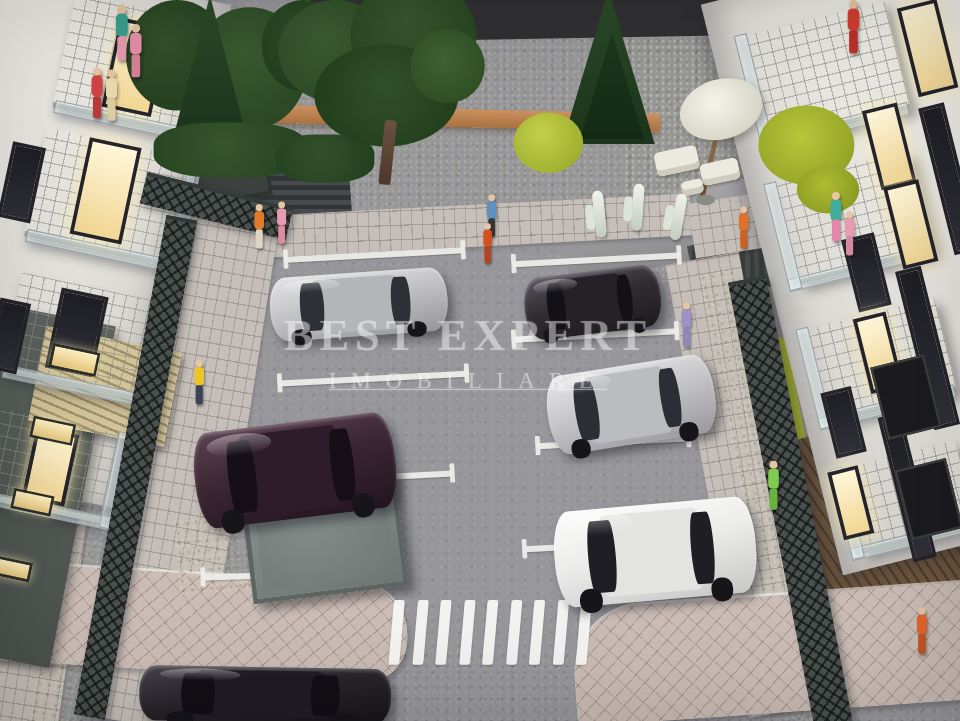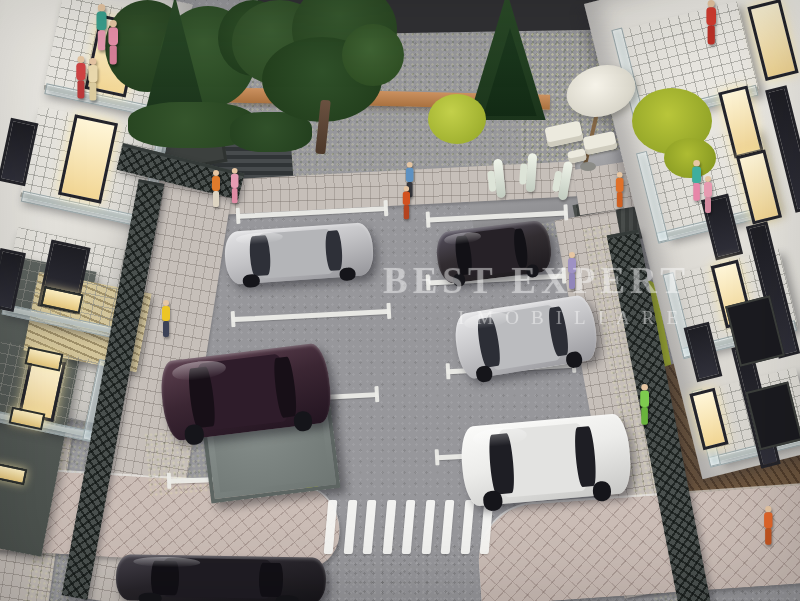--- a/index.html
+++ b/index.html
@@ -101,21 +101,21 @@
   .sculpture::before{content:"";position:absolute;left:5px;top:3px;width:9px;height:39px;border-radius:5px;
        background:linear-gradient(#f0f4ea,#c2ccc0);box-shadow:1px 2px 2px rgba(40,40,40,.3);}
   .sculpture::after{content:"";position:absolute;left:-2px;top:14px;width:7px;height:21px;border-radius:4px;
        background:#dde4d8;}
   .sofa{position:absolute;background:#eceade;border-radius:4px;box-shadow:inset 0 -5px 0 #cfccbe,1px 2px 2px rgba(50,50,40,.3);}
 
   
   .watermark{position:absolute;left:90px;top:262px;width:600px;z-index:30;text-align:center;
        color:rgba(255,255,255,.40);text-shadow:0 0 2px rgba(255,255,255,.12);}
   .wm1{font-size:37px;font-weight:700;letter-spacing:5px;line-height:1.0;}
-  .wm2{font-size:19px;font-weight:400;letter-spacing:12px;margin-top:8px;}
+  .wm2{font-size:19px;font-weight:400;letter-spacing:12px;margin-top:8px;text-decoration:underline;}
 </style>
 </head>
 <body>
 
 <div class="scene">
 
   <div class="abs asphalt" style="inset:0;z-index:0;"></div>
   <div class="abs street" style="left:0;top:542px;width:800px;height:60px;z-index:1;"></div>
 
   <div class="abs grass" style="left:105px;top:22px;width:590px;height:178px;z-index:2;"></div>
@@ -405,17 +405,17 @@
         <div class="ftorso" style="background: rgb(208, 67, 67);"></div>
         <div class="flegs" style="background: rgb(187, 58, 58);"></div>
       </div>
       <div class="fig" style="left: 86px; top: 58px; transform: scale(1.15);">
         <div class="fhead"></div>
         <div class="ftorso" style="background: rgb(234, 217, 174);"></div>
         <div class="flegs" style="background: rgb(220, 204, 159);"></div>
       </div>
     </div>
 
-  <div class="watermark" style="color: rgba(255, 255, 255, 0.4); text-align: right;">
+  <div class="watermark" style="color: rgba(255, 255, 255, 0.4);">
     <div class="wm1">BEST EXPERT</div>
     <div class="wm2">IMOBILIARE</div>
   </div>
 </div>
 
 </body></html>

